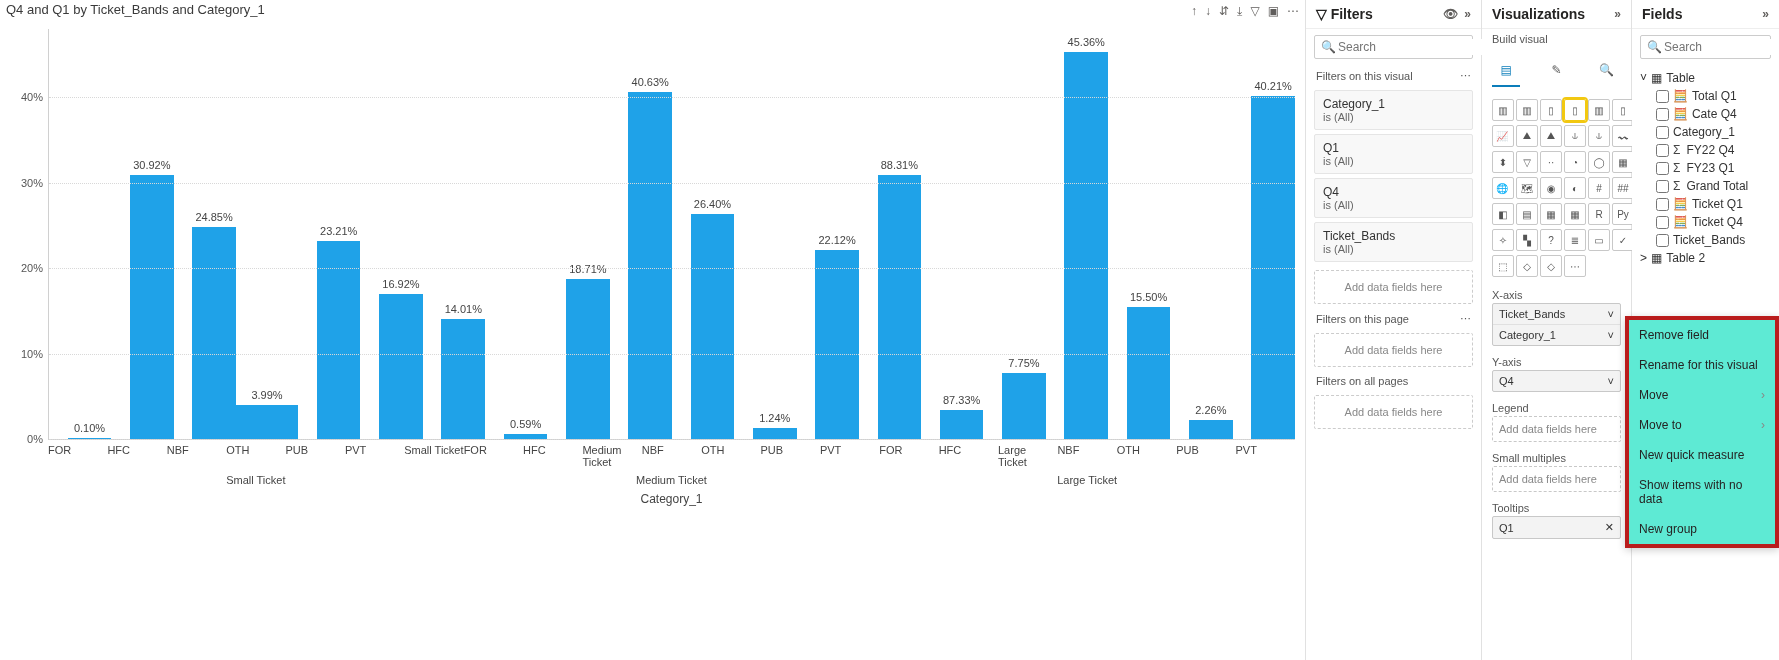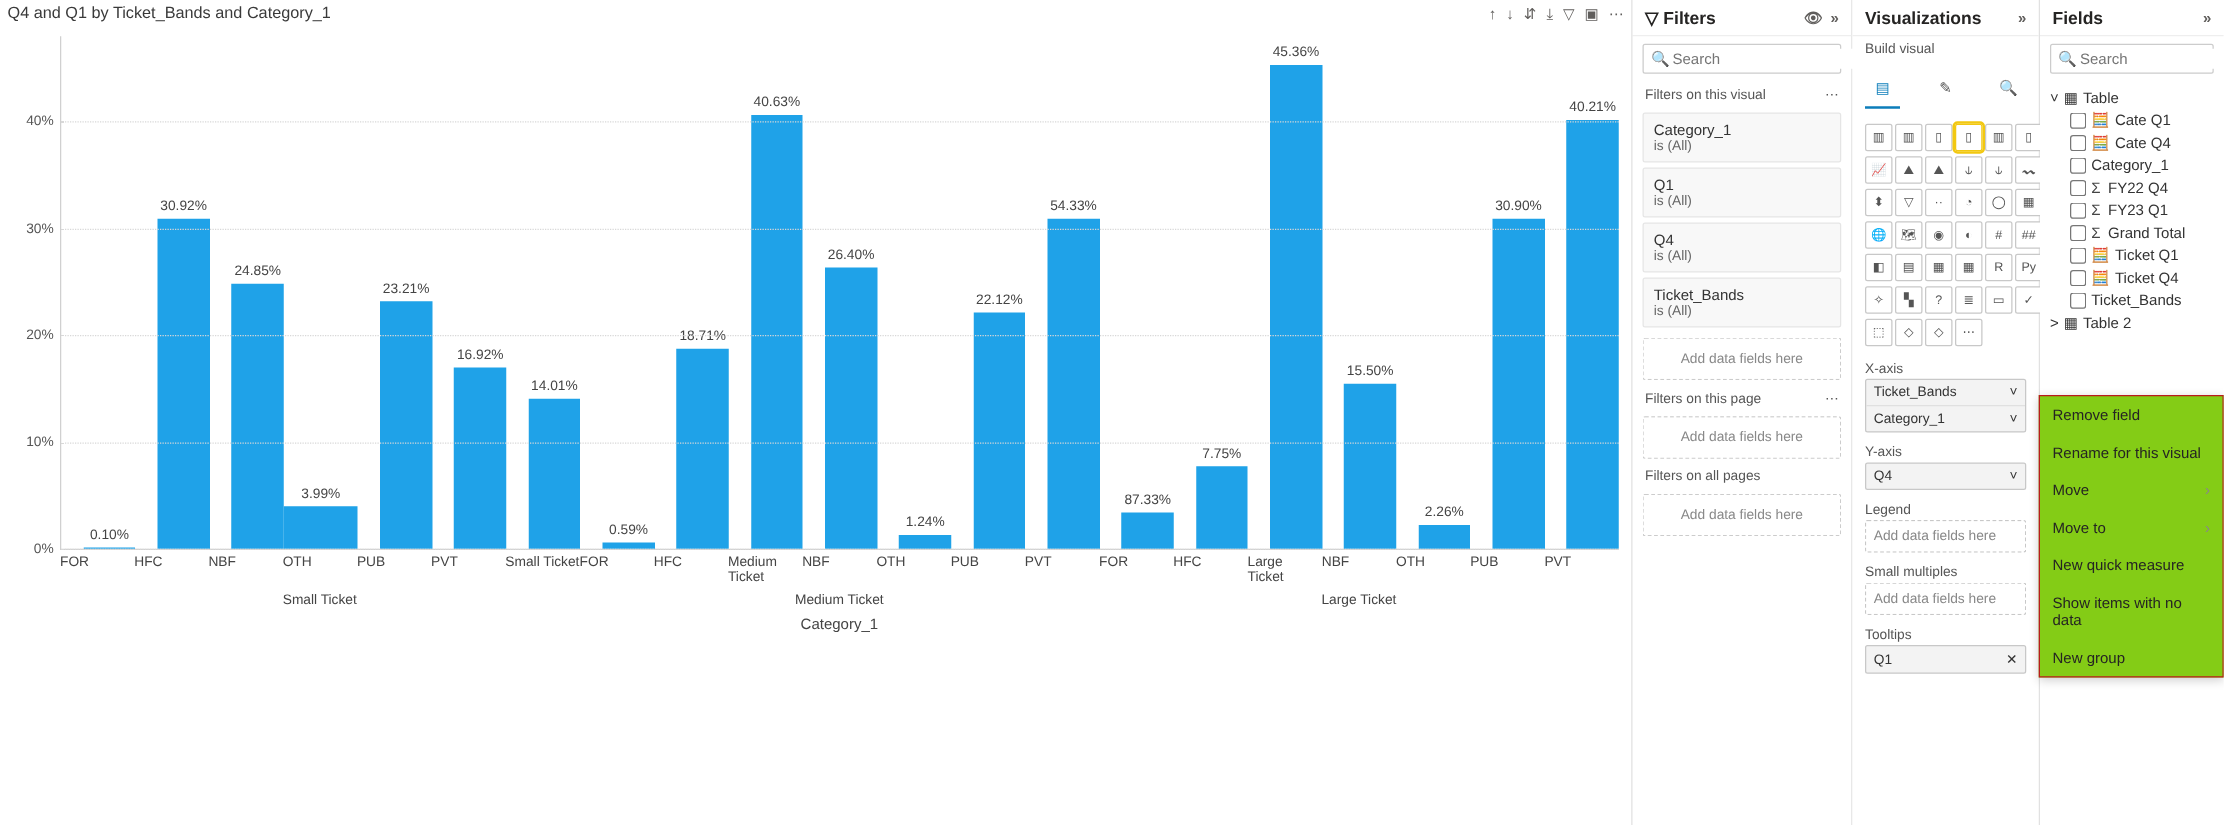--- a/index.html
+++ b/index.html
@@ -45,21 +45,21 @@
   .field-well{margin:0 10px 4px;border:1px solid #c8c8c8;background:#f3f3f3;border-radius:2px}
   .well-row{display:flex;align-items:center;justify-content:space-between;padding:4px 6px;font-size:11px;color:#333;border-bottom:1px solid #e0e0e0}
   .well-row:last-child{border-bottom:none}
   .well-empty{margin:0 10px 4px;border:1px dashed #c8c8c8;padding:6px;font-size:11px;color:#888;border-radius:2px}
   .fields-tree{padding:4px 6px;font-size:12px;color:#333}
   .tree-table{display:flex;align-items:center;gap:4px;padding:2px 2px;cursor:pointer}
   .tree-field{display:flex;align-items:center;gap:4px;padding:2px 2px 2px 18px}
   .tree-field input{margin:0}
   .tree-field .sigma::before{content:"\03A3";color:#444;margin-right:2px}
   
-  .context-menu{position:absolute;right:0;top:316px;width:146px;background:#84cc16;border:1px solid #b91c1c;box-shadow:0 2px 8px rgba(0,0,0,.2);font-size:12px;z-index:50}
+  .context-menu{position:absolute;right:0;top:316px;width:146px;background:#5eead4;border:4px solid #b91c1c;box-shadow:0 2px 8px rgba(0,0,0,.2);font-size:12px;z-index:50}
   .context-menu div{padding:8px 10px;display:flex;justify-content:space-between;align-items:center;cursor:pointer}
   .chev::after{content:"\203A";color:#888}
 </style>
 </head>
 <body>
 
 <div class="app">
 
   <div class="chart-pane">
     <div class="chart-title">Q4 and Q1 by Ticket_Bands and Category_1</div>
@@ -138,21 +138,21 @@
                 <div class="bar-label">1.24%</div>
               </div>
             </div>
             <div class="bar-slot">
               <div class="bar" style="height: 46.0833%;">
                 <div class="bar-label">22.12%</div>
               </div>
             </div>
             <div class="bar-slot">
               <div class="bar" style="height: 64.4583%;">
-                <div class="bar-label">54.33%</div>
+                <div class="bar-label">88.31%</div>
               </div>
             </div>
             <div class="bar-slot">
               <div class="bar" style="height: 7%;">
                 <div class="bar-label">87.33%</div>
               </div>
             </div>
             <div class="bar-slot">
               <div class="bar" style="height: 16.1458%;">
                 <div class="bar-label">7.75%</div>
@@ -164,25 +164,20 @@
               </div>
             </div>
             <div class="bar-slot">
               <div class="bar" style="height: 32.2917%;">
                 <div class="bar-label">15.50%</div>
               </div>
             </div>
             <div class="bar-slot">
               <div class="bar" style="height: 4.70833%;">
                 <div class="bar-label">2.26%</div>
-              </div>
-            </div>
-            <div class="bar-slot">
-              <div class="bar" style="height: 64.375%;">
-                <div class="bar-label">30.90%</div>
               </div>
             </div>
             <div class="bar-slot">
               <div class="bar" style="height: 83.7708%;">
                 <div class="bar-label">40.21%</div>
               </div>
             </div>
           </div>
       <div class="gridline" style="top: 100%;"></div>
           <div class="ytick" style="top: 100%;">0%</div>
@@ -377,21 +372,21 @@
     </div>
     <div class="fields-tree" id="fields-tree">
         <div class="tree-table">
           <span>˅</span>
           <span>▦</span>
           <span>Table</span>
         </div>
         <div class="tree-field">
           <input type="checkbox" style="">
           <span>🧮</span>
-          <span>Cate Q1</span>
+          <span>Total Q1</span>
         </div>
         <div class="tree-field">
           <input type="checkbox" style="">
           <span>🧮</span>
           <span>Cate Q4</span>
         </div>
         <div class="tree-field">
           <input type="checkbox" style="">
           <span>Category_1</span>
         </div>

